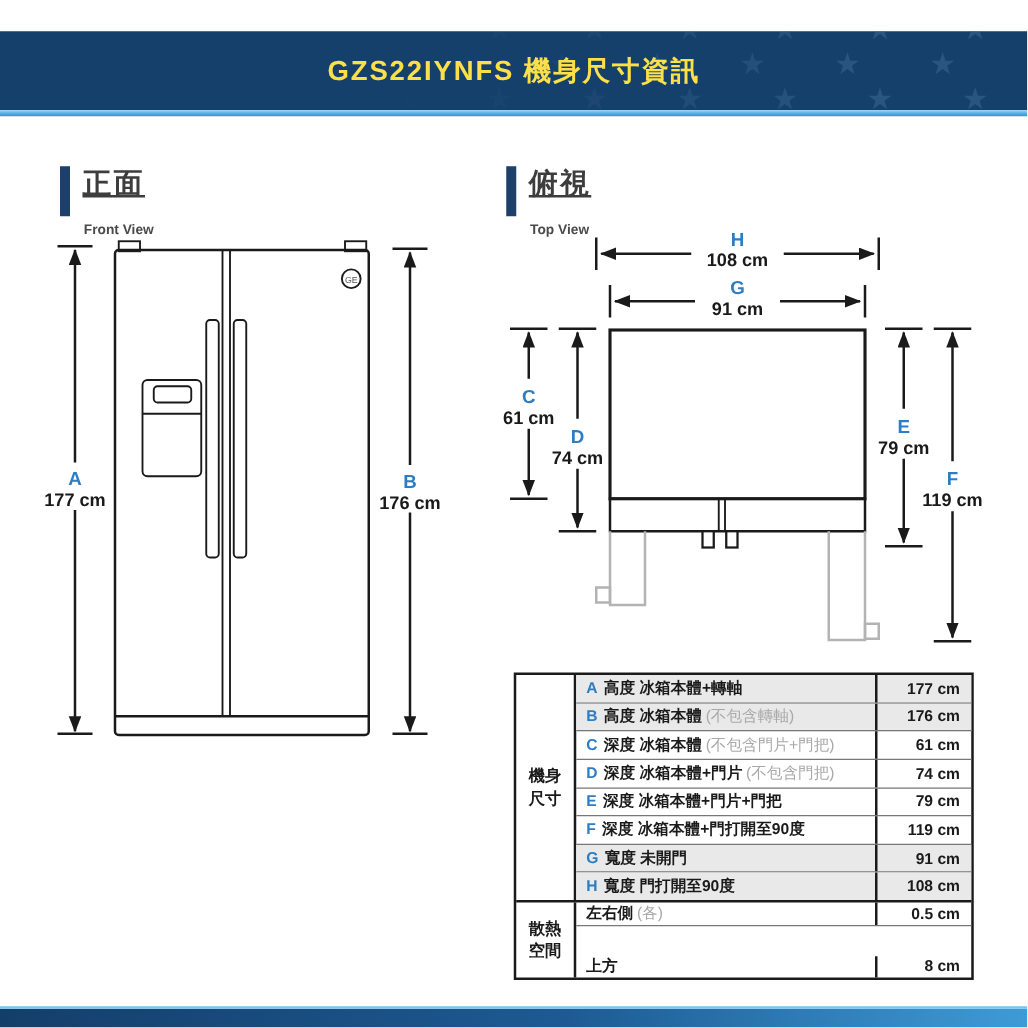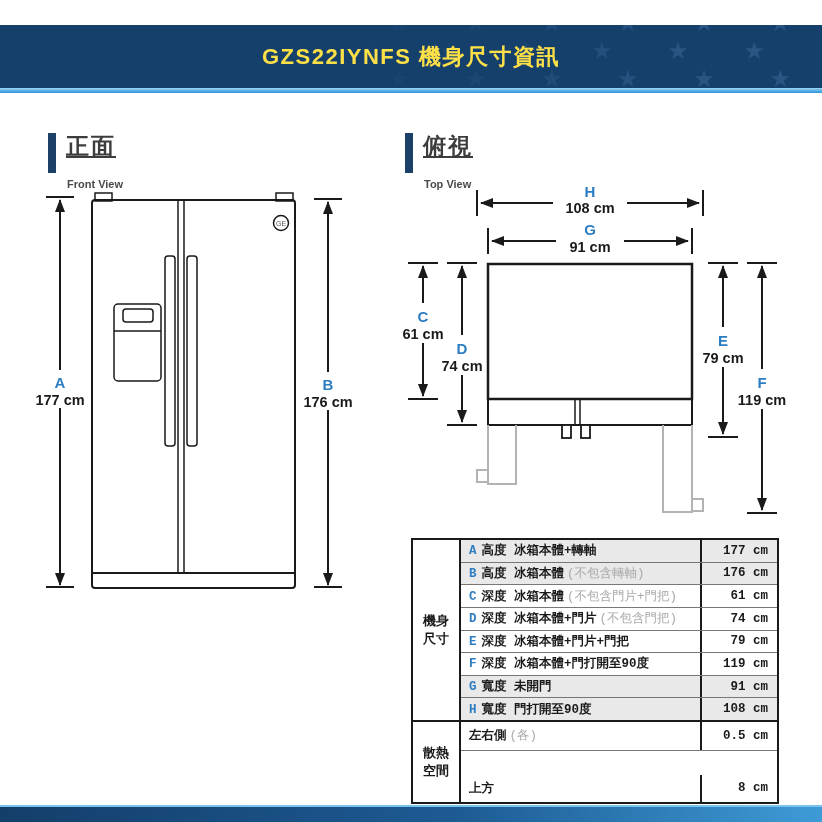--- a/index.html
+++ b/index.html
@@ -27,32 +27,32 @@
   .diagram{position:absolute;left:0;top:0;}
   .dimletter{fill:#2d7dc2;font-size:15px;font-weight:bold;text-anchor:middle;}
   .dimvalue{fill:#1a1a1a;font-size:14.5px;font-weight:bold;text-anchor:middle;}
   
   .spec-table{position:absolute;left:411px;top:538px;width:364px;border:2px solid #1a1a1a;background:#fff;
               font-size:12.5px;color:#1a1a1a;}
   .t-section{display:flex;}
   .t-section.heat{border-top:2px solid #1a1a1a;}
   .t-side{width:46px;border-right:2px solid #1a1a1a;display:flex;align-items:center;justify-content:center;
           font-weight:bold;font-size:13px;text-align:left;white-space:pre-line;line-height:1.35;}
-  .t-rows{flex:1;display:flex;flex-direction:column;font-family:Liberation Mono, monospace;}
+  .t-rows{flex:1;display:flex;flex-direction:column;}
   .t-row{flex:1;display:flex;align-items:center;border-bottom:1px solid #777;height:22.5px;}
   .t-row:last-child{border-bottom:none;}
   .t-row.shaded{background:#e9e9e9;}
   .t-label{flex:1;padding-left:8px;white-space:nowrap;overflow:hidden;}
   .t-letter{color:#2d7dc2;font-weight:bold;margin-right:5px;}
   .t-main{font-weight:bold;}
   .t-note{color:#a9a9a9;margin-left:3px;}
   .t-value{width:66px;border-left:2px solid #1a1a1a;align-self:stretch;display:flex;align-items:center;
            justify-content:flex-end;padding-right:9px;font-weight:bold;font-size:12.5px;}
   .body-rows{height:180px;}
-  .heat-rows{height:80px;gap:24px;}
+  .heat-rows{height:60px;gap:24px;}
   
   .footer-bar{position:absolute;left:0;top:805px;width:822px;height:17px;
               border-top:2px solid #79c4ef;
               background:linear-gradient(to right,#143e6a 0%,#1d5a93 55%,#3e9bd6 100%);}
 </style>
 </head>
 <body>
 
 <div class="page">
 

